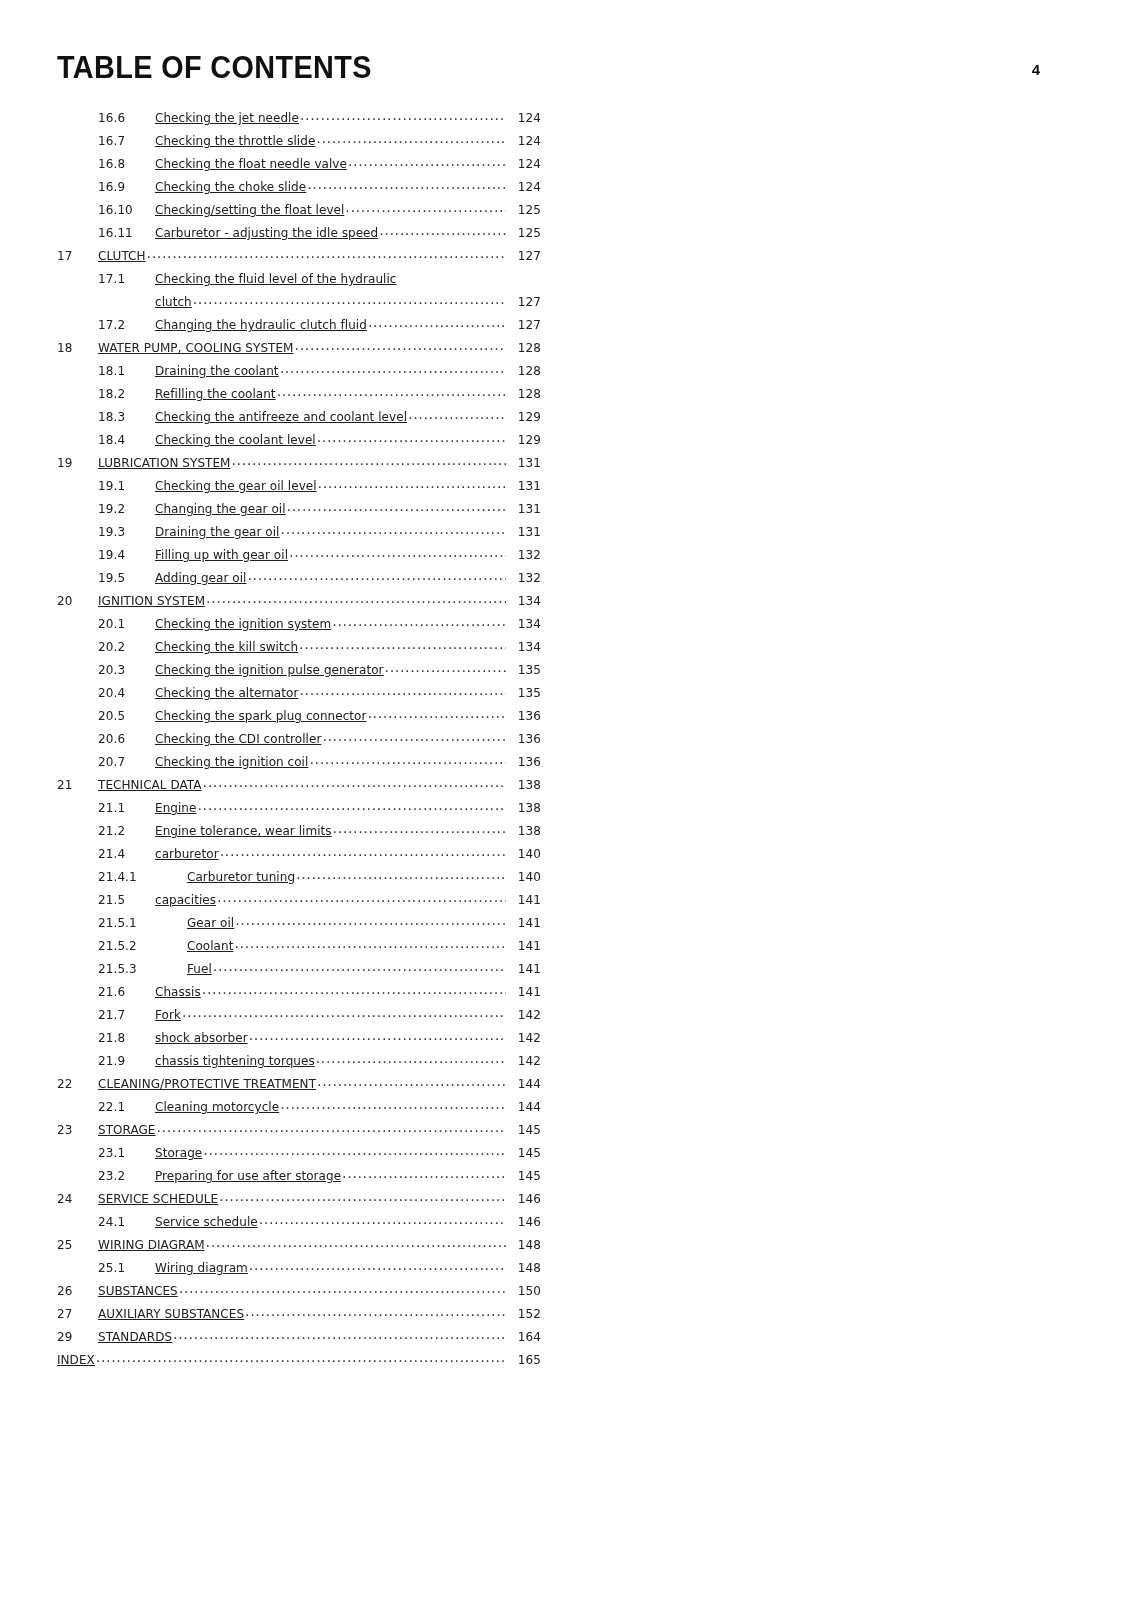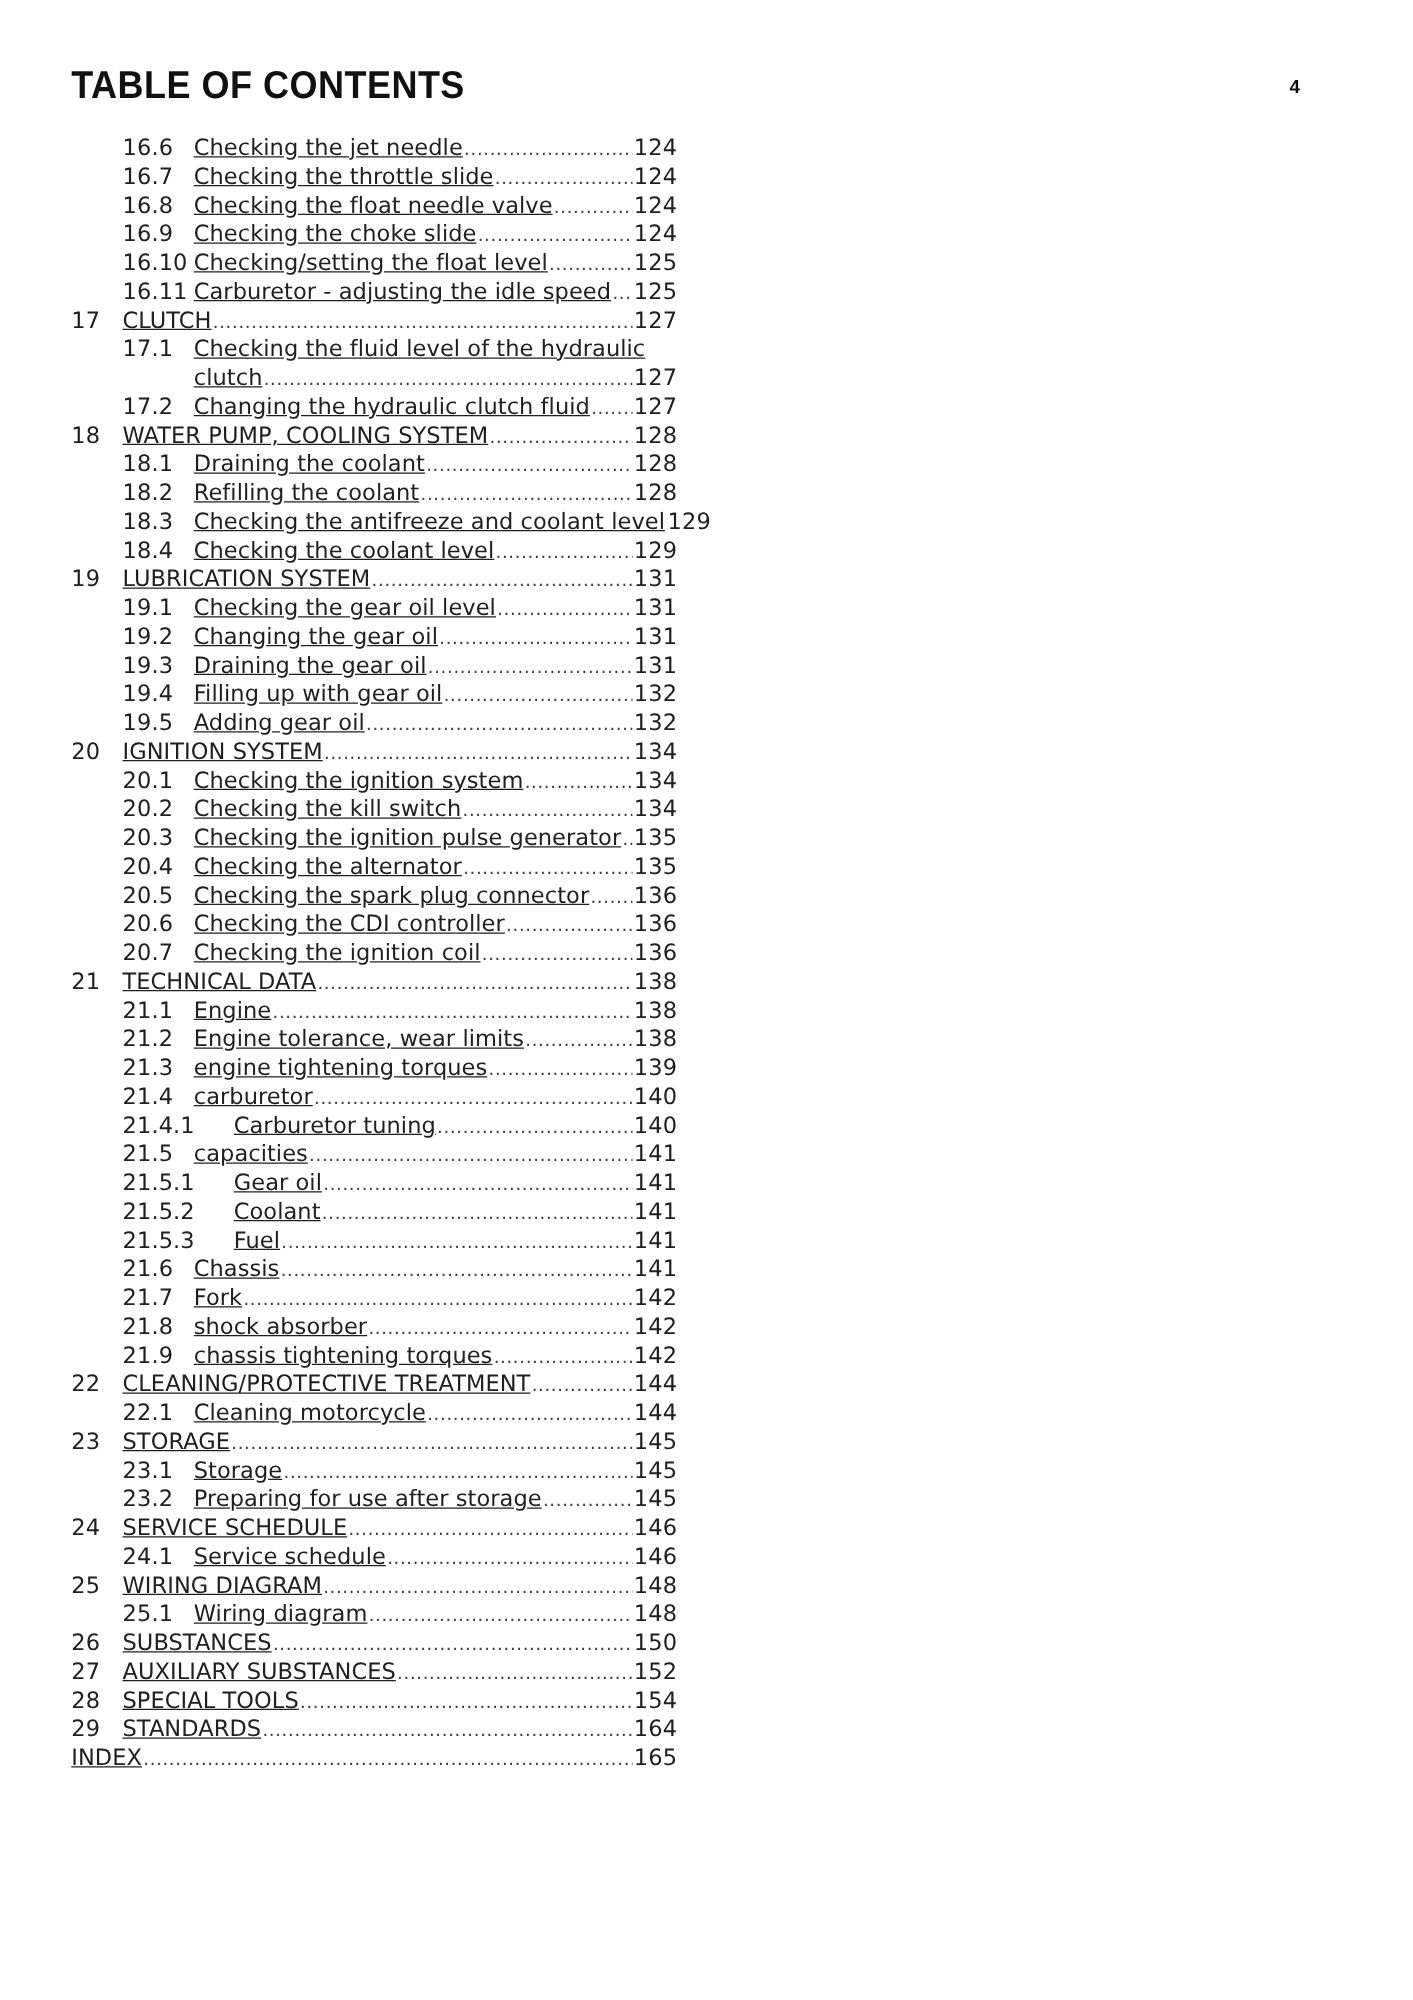--- a/index.html
+++ b/index.html
@@ -50,23 +50,23 @@
   
   .toc {
     position: absolute;
     left: 57px;
     top: 107px;
     width: 484px;
   }
 
   .toc-row {
     display: flex;
-    align-items: center;
+    align-items: flex-start;
     height: 23px;
-    font-size: 18px;
+    font-size: 12px;
     line-height: 23px;
     color: #202020;
     white-space: nowrap;
   }
 
   
   .num {
     flex: 0 0 auto;
     letter-spacing: 0.1px;
   }
@@ -316,26 +316,20 @@
       <span class="leader"></span>
       <span class="pg">138</span>
     </div>
     <div class="toc-row lvl2">
       <span class="num">21.2</span>
       <span class="title">Engine tolerance, wear limits</span>
       <span class="leader"></span>
       <span class="pg">138</span>
     </div>
     <div class="toc-row lvl2">
-      <span class="num">21.3</span>
-      <span class="title">engine tightening torques</span>
-      <span class="leader"></span>
-      <span class="pg">139</span>
-    </div>
-    <div class="toc-row lvl2">
       <span class="num">21.4</span>
       <span class="title">carburetor</span>
       <span class="leader"></span>
       <span class="pg">140</span>
     </div>
     <div class="toc-row lvl3">
       <span class="num">21.4.1</span>
       <span class="title">Carburetor tuning</span>
       <span class="leader"></span>
       <span class="pg">140</span>
@@ -448,26 +442,20 @@
       <span class="leader"></span>
       <span class="pg">150</span>
     </div>
     <div class="toc-row lvl1">
       <span class="num">27</span>
       <span class="title">AUXILIARY SUBSTANCES</span>
       <span class="leader"></span>
       <span class="pg">152</span>
     </div>
     <div class="toc-row lvl1">
-      <span class="num">28</span>
-      <span class="title">SPECIAL TOOLS</span>
-      <span class="leader"></span>
-      <span class="pg">154</span>
-    </div>
-    <div class="toc-row lvl1">
       <span class="num">29</span>
       <span class="title">STANDARDS</span>
       <span class="leader"></span>
       <span class="pg">164</span>
     </div>
     <div class="toc-row lvl0">
       <span class="title">INDEX</span>
       <span class="leader"></span>
       <span class="pg">165</span>
     </div>

